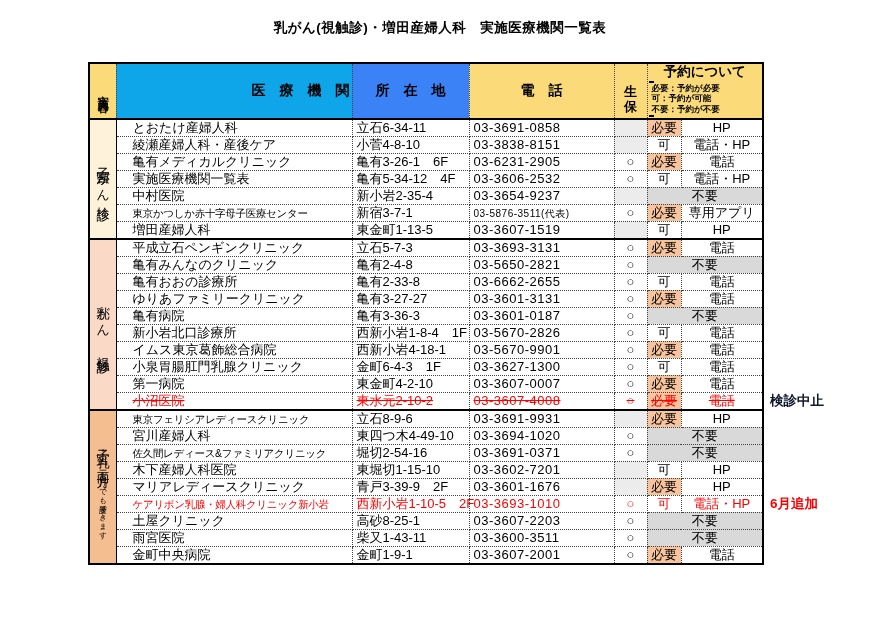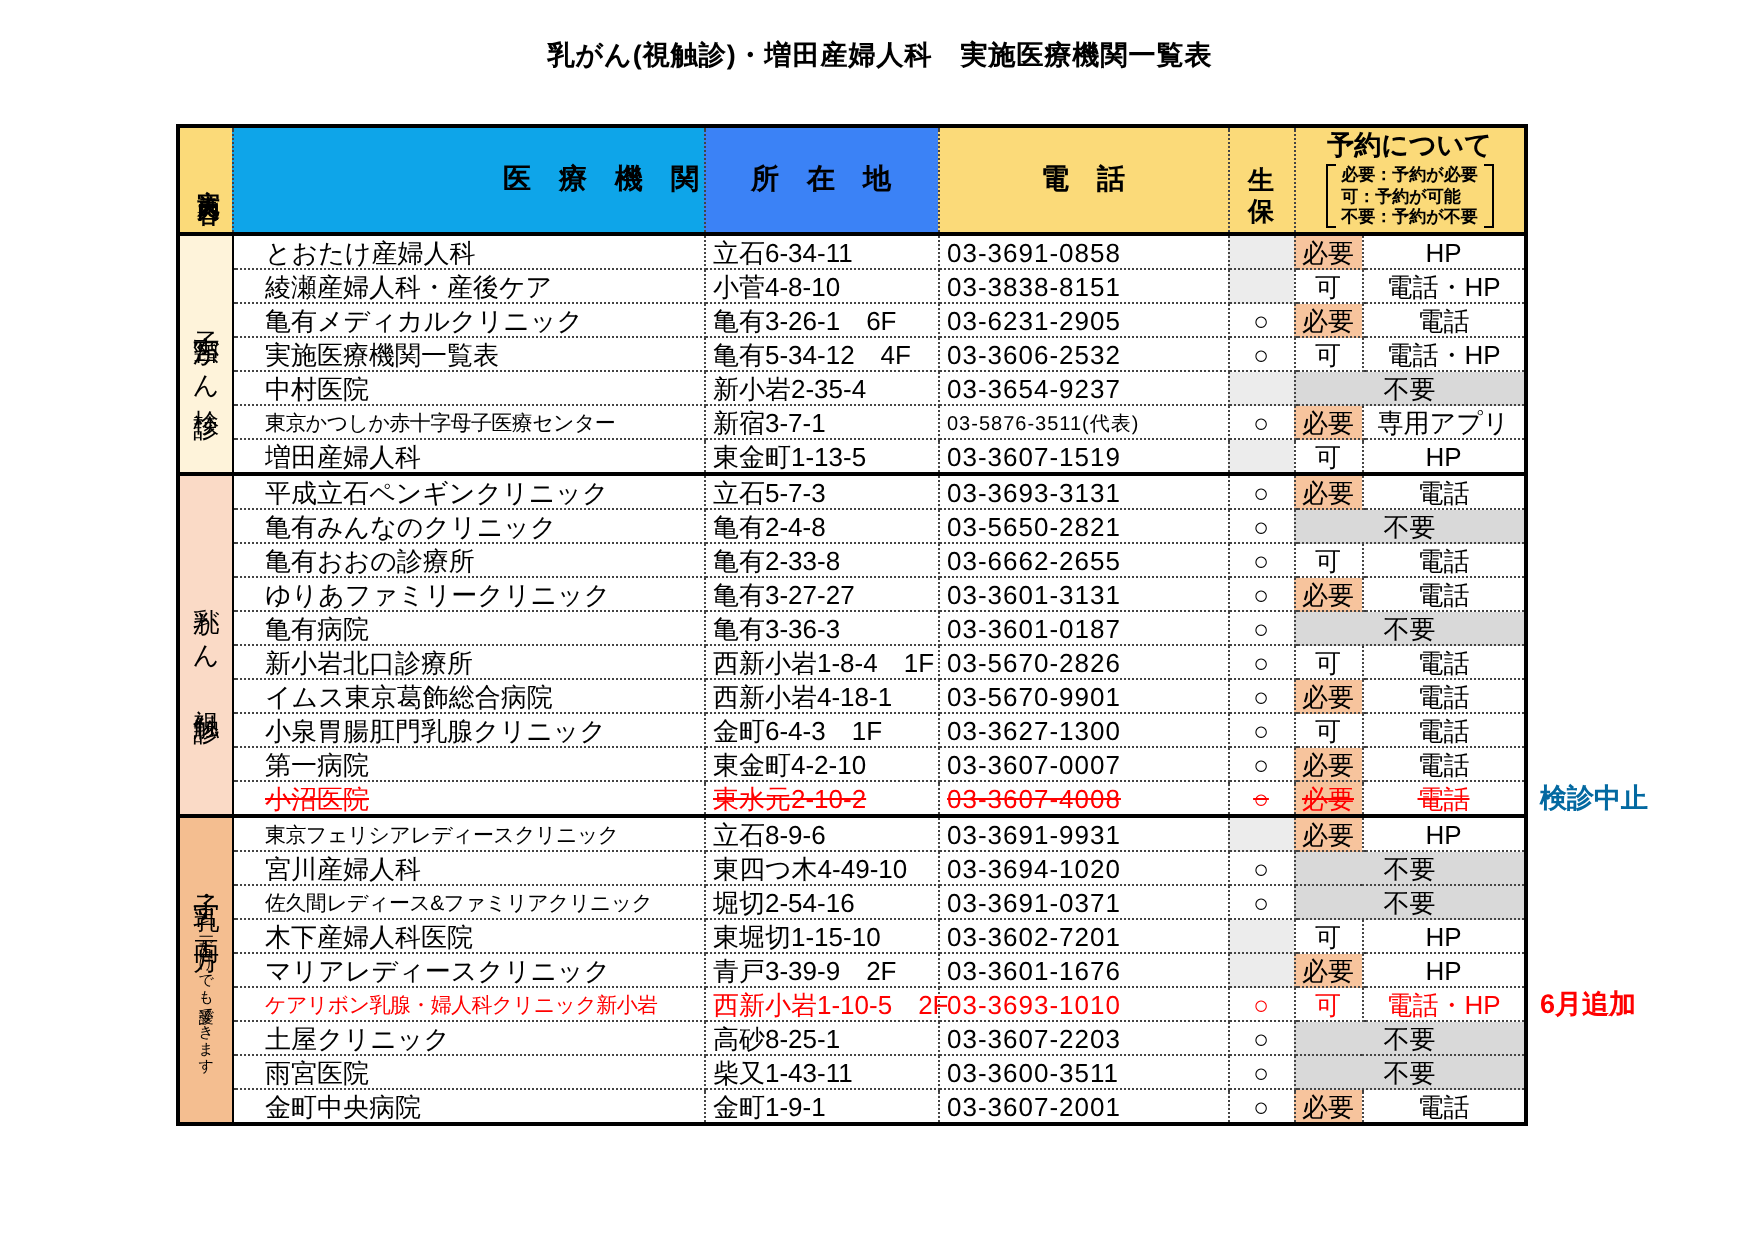--- a/index.html
+++ b/index.html
@@ -32,21 +32,21 @@
   }
   .th-wide{font-size:14px;text-align:center;}
   .th-seiho{text-align:center;padding:0;}
   .th-seiho .vert{
     writing-mode:vertical-rl;text-orientation:upright;
     font-size:13px;letter-spacing:16px;line-height:1;display:inline-block;
     margin-top:2px;
   }
   .th-resv{text-align:center;padding:1px 1px;}
   .resv-title{font-size:13.5px;line-height:1.1;}
-  .resv-note{display:flex;justify-content:center;align-items:stretch;margin-top:1px;}
+  .resv-note{display:flex;justify-content:center;align-items:stretch;margin-top:1px;flex-direction:column;}
   .bracket{width:4px;}
   .bl{border:1.5px solid #000;border-right:none;}
   .br{border:1.5px solid #000;border-left:none;}
   .note-lines{font-size:8.5px;line-height:1.25;text-align:left;padding:0 3px;font-weight:bold;}
   
   td.section-label{
     writing-mode:vertical-rl;text-orientation:upright;
     text-align:center;vertical-align:middle;
     border-right:1.5px solid #000;border-left:2.5px solid #000;
     padding:2px 0;
@@ -238,21 +238,21 @@
           <td class="c-welf"><span class="inner">○</span></td>
           <td class="c-type" style="background: rgb(247, 196, 157);"><span class="inner">必要</span></td>
           <td class="c-meth"><span class="inner">電話</span></td>
         </tr>
         <tr class="red-row">
           <td class="c-name"><span class="inner strike">小沼医院</span></td>
           <td class="c-addr"><span class="inner strike">東水元2-10-2</span></td>
           <td class="c-phone"><span class="inner strike">03-3607-4008</span></td>
           <td class="c-welf"><span class="inner strike">○</span></td>
           <td class="c-type" style="background: rgb(247, 196, 157);"><span class="inner strike">必要</span></td>
-          <td class="c-meth"><span class="inner strike">電話</span><span class="side-note" style="color: #0369a1;">検診中止</span></td>
+          <td class="c-meth"><span class="inner strike">電話</span><span class="side-note" style="color: #0f172a;">検診中止</span></td>
         </tr>
         <tr class="section-start">
           <td class="section-label" rowspan="9" style="background: rgb(244, 190, 144);"><div class="sec-main">子宮・乳　両方</div><div class="sec-sub">一方だけでも受診できます</div></td>
           <td class="c-name"><span class="inner  small-name">東京フェリシアレディースクリニック</span></td>
           <td class="c-addr"><span class="inner">立石8-9-6</span></td>
           <td class="c-phone"><span class="inner">03-3691-9931</span></td>
           <td class="c-welf" style="background: rgb(236, 236, 236);"><span class="inner"></span></td>
           <td class="c-type" style="background: rgb(247, 196, 157);"><span class="inner">必要</span></td>
           <td class="c-meth"><span class="inner">HP</span></td>
         </tr>

